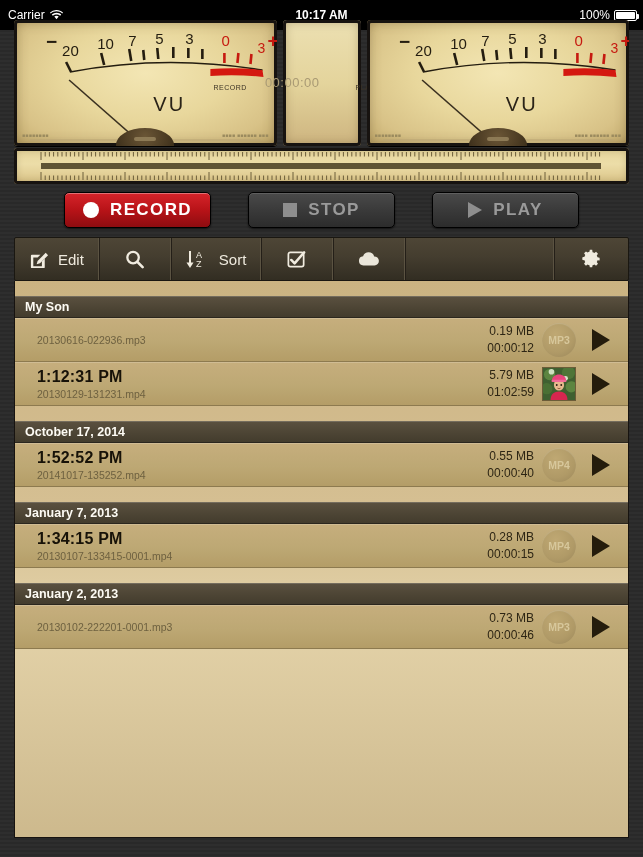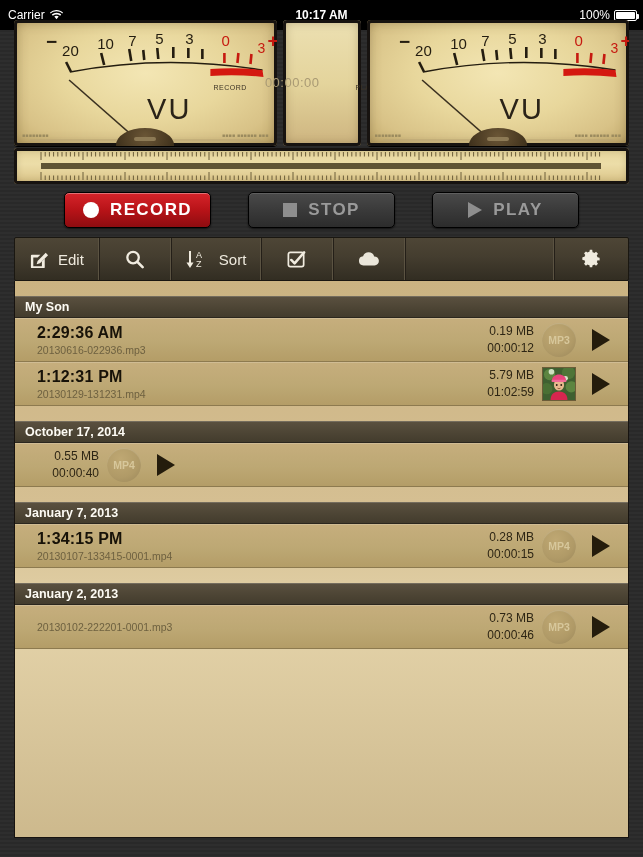--- a/index.html
+++ b/index.html
@@ -39,21 +39,21 @@
   .vu {
     position:relative; flex:1 1 0; border-radius:4px;
     background:
       radial-gradient(ellipse at 50% 42%, #f3e6b4 0%, #e8d79c 45%, #d8c287 78%, #c4ab6c 100%);
     box-shadow: inset 0 0 0 3px #171310, inset 0 0 14px rgba(60,40,10,.45), 0 1px 0 #000;
     overflow:hidden;
   }
   .vu .scale-svg{position:absolute;inset:0;width:100%;height:100%;}
   .vu-label{
     position:absolute; left:0; right:0; top:58%;
-    text-align:center; font-size:29px; letter-spacing:2px;
+    text-align:center; font-size:20px; letter-spacing:2px;
     color:#2a2318; font-family:"Liberation Sans", sans-serif;padding-left:48px;
   }
   .vu-foot{
     position:absolute; bottom:2px; width:100%; height:12px;
     font-size:5px; color:#9a8a5e; letter-spacing:.3px;
     display:flex; justify-content:space-between; padding:0 8px;
   }
   .pivot{
     position:absolute; bottom:-16px; left:50%; transform:translateX(-50%);
     width:58px; height:34px; border-radius:50% 50% 45% 45%;
@@ -637,21 +637,20 @@
     </div>
   </div>
 
   <div class="list">
     <div id="list-body">
         <div class="sec">
           <span>My Son</span>
         </div>
         <div class="row">
           <div class="row-main">
-            <div class="row-title">2:29:36 AM</div>
             <div class="row-sub">20130616-022936.mp3</div>
           </div>
           <div class="row-meta">
             <div class="row-size">0.19 MB</div>
             <div class="row-dur">00:00:12</div>
           </div>
           <div class="badge">MP3</div>
           <div class="playbtn">
             <span class="playtri"></span>
           </div>
@@ -684,20 +683,24 @@
             </svg>
           </div>
           <div class="playbtn">
             <span class="playtri"></span>
           </div>
         </div>
         <div class="sec">
           <span>October 17, 2014</span>
         </div>
         <div class="row">
+          <div class="row-main">
+            <div class="row-title">1:52:52 PM</div>
+            <div class="row-sub">20141017-135252.mp4</div>
+          </div>
           <div class="row-meta">
             <div class="row-size">0.55 MB</div>
             <div class="row-dur">00:00:40</div>
           </div>
           <div class="badge">MP4</div>
           <div class="playbtn">
             <span class="playtri"></span>
           </div>
         </div>
         <div class="sec">

